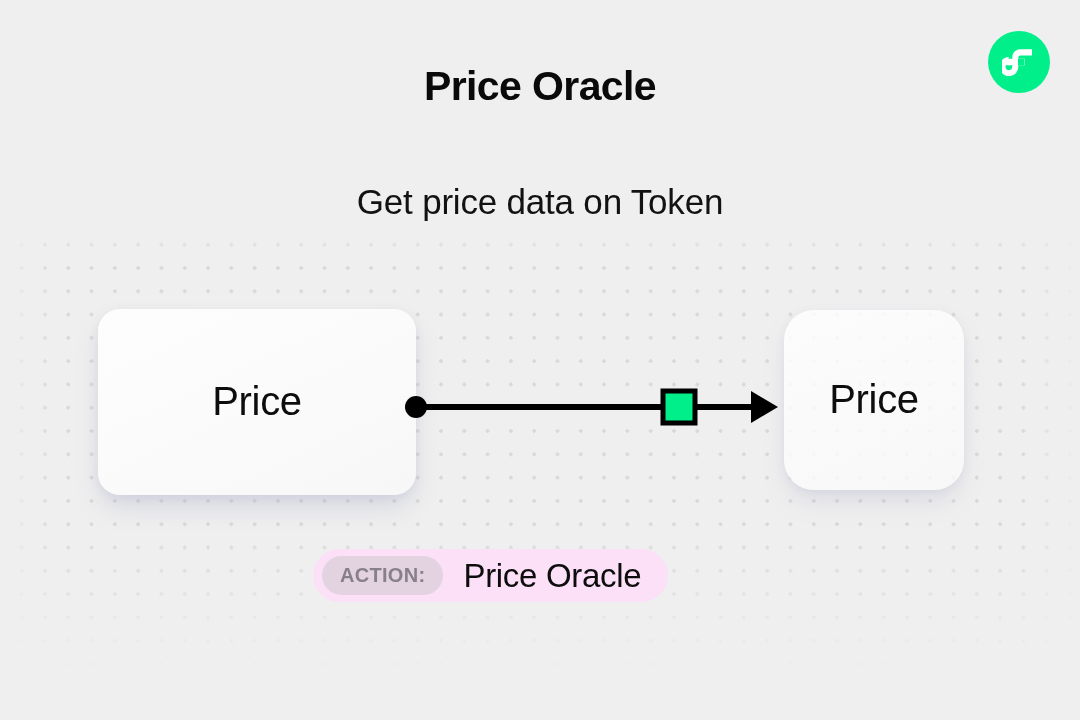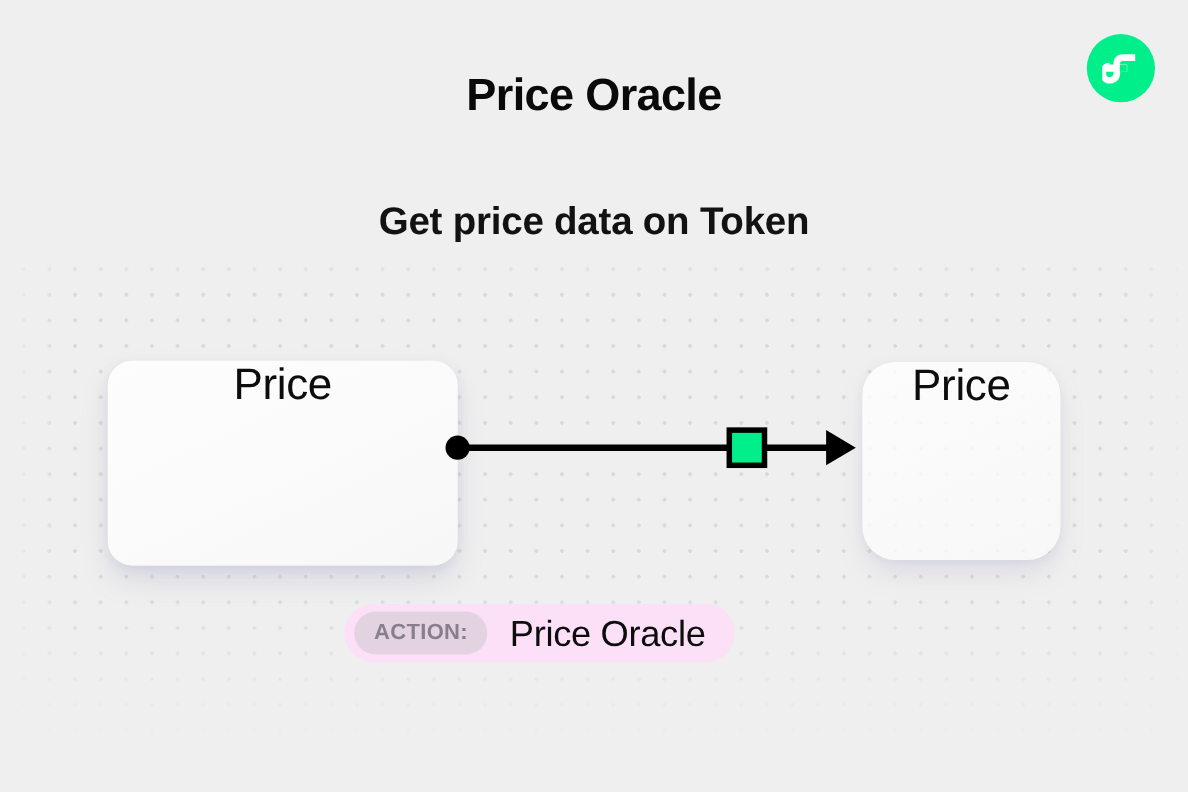--- a/index.html
+++ b/index.html
@@ -52,21 +52,21 @@
     color: #0a0a0a;
   }
 
   #page-subtitle {
     position: absolute;
     top: 182px;
     left: 0;
     width: 1080px;
     text-align: center;
     font-size: 35px;
-    font-weight: 700;
+    font-weight: 400;
     letter-spacing: -0.2px;
     color: #121212;
   }
 
   
   #flow-logo {
     position: absolute;
     top: 31px;
     right: 30px;
     width: 62px;
@@ -76,28 +76,27 @@
     display: flex;
     align-items: center;
     justify-content: center;
   }
   #flow-logo svg { display: block; }
 
   
   .node {
     position: absolute;
     display: flex;
-    align-items: flex-start;
+    align-items: center;
     justify-content: center;
     text-align: center;
     color: #0d0d0d;
     font-weight: 400;
     line-height: 1.13;
     letter-spacing: -0.3px;
-    margin-top: 19px;
   }
 
   #node-source {
     left: 98px;
     top: 309px;
     width: 318px;
     height: 186px;
     border-radius: 22px;
     background: linear-gradient(155deg, #fdfdfd 0%, #fbfbfb 45%, #f7f7f8 100%);
     box-shadow: 0 14px 26px -4px rgba(150,152,190,0.30),

